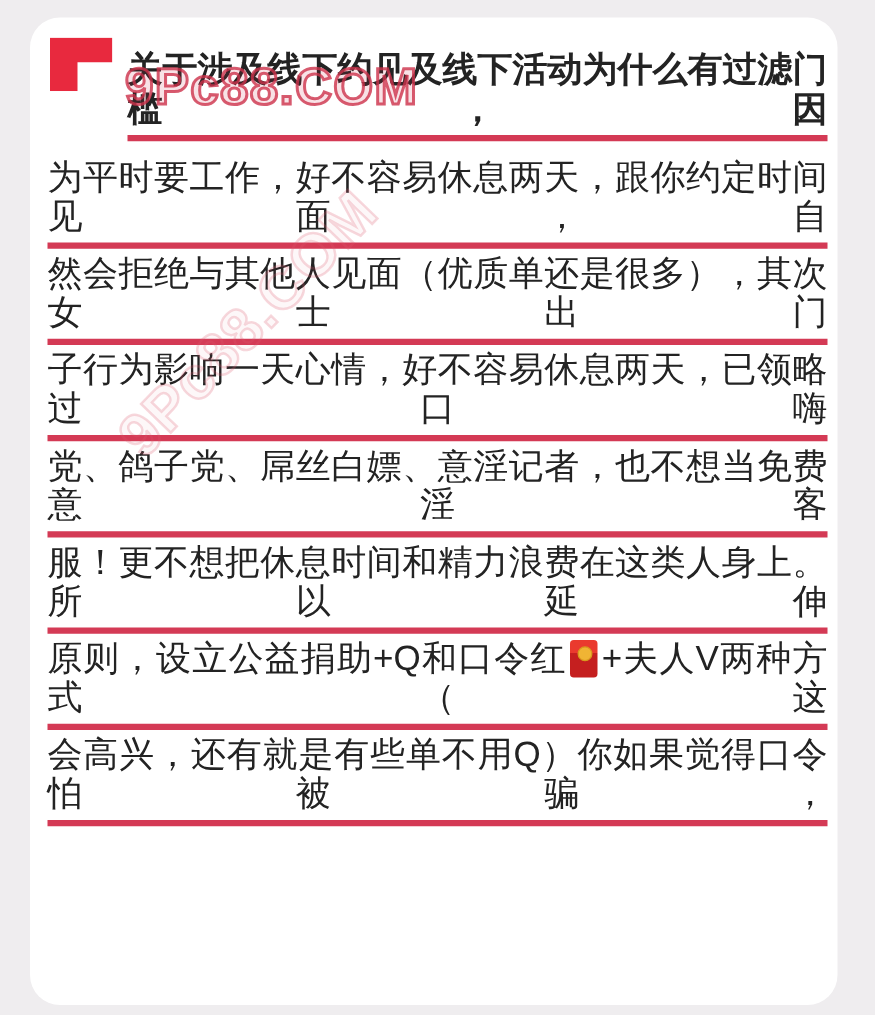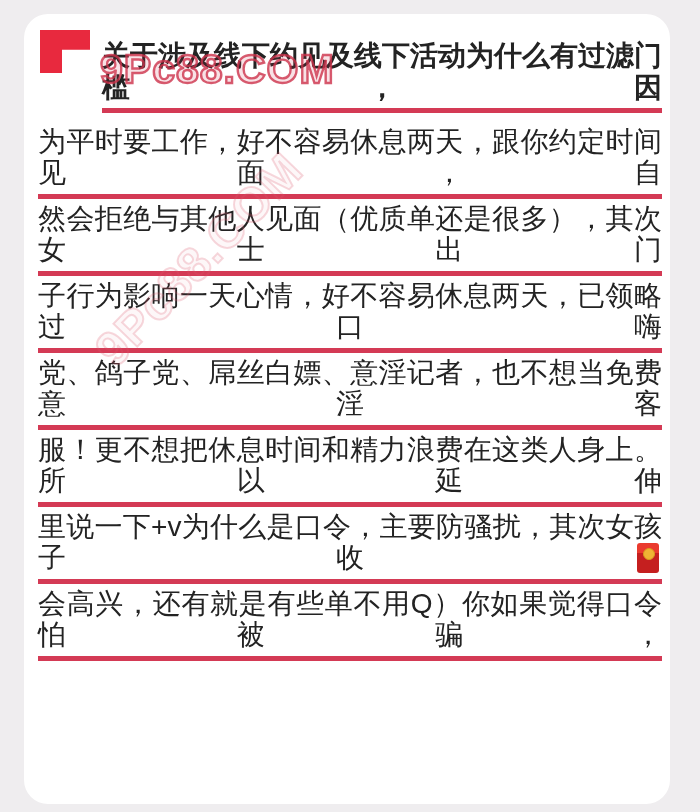--- a/index.html
+++ b/index.html
@@ -98,21 +98,21 @@
 <div class="card">
   <div class="quote-open"></div>
   <div class="content">
     <div class="title-line">关于涉及线下约见及线下活动为什么有过滤门槛，因</div>
     <div id="body-lines">
         <div class="text-line">为平时要工作，好不容易休息两天，跟你约定时间见面，自</div>
         <div class="text-line">然会拒绝与其他人见面（优质单还是很多），其次女士出门</div>
         <div class="text-line">子行为影响一天心情，好不容易休息两天，已领略过口嗨</div>
         <div class="text-line">党、鸽子党、屌丝白嫖、意淫记者，也不想当免费意淫客</div>
         <div class="text-line">服！更不想把休息时间和精力浪费在这类人身上。所以延伸</div>
-        <div class="text-line">里说一下+v为什么是口令，主要防骚扰，其次女孩子收<span class="emoji red-envelope" title="🧧"></span></div>
+        <div class="text-line">原则，设立公益捐助+Q和口令红<span class="emoji red-envelope" title="🧧"></span>+夫人V两种方式（这</div>
         <div class="text-line">会高兴，还有就是有些单不用Q）你如果觉得口令怕被骗，</div>
       </div>
 
   </div>
 </div>
 
 <div class="watermark top">9Pc88.COM</div>
 <div class="watermark diagonal">9Pc88.COM</div>
 
 </body></html>

